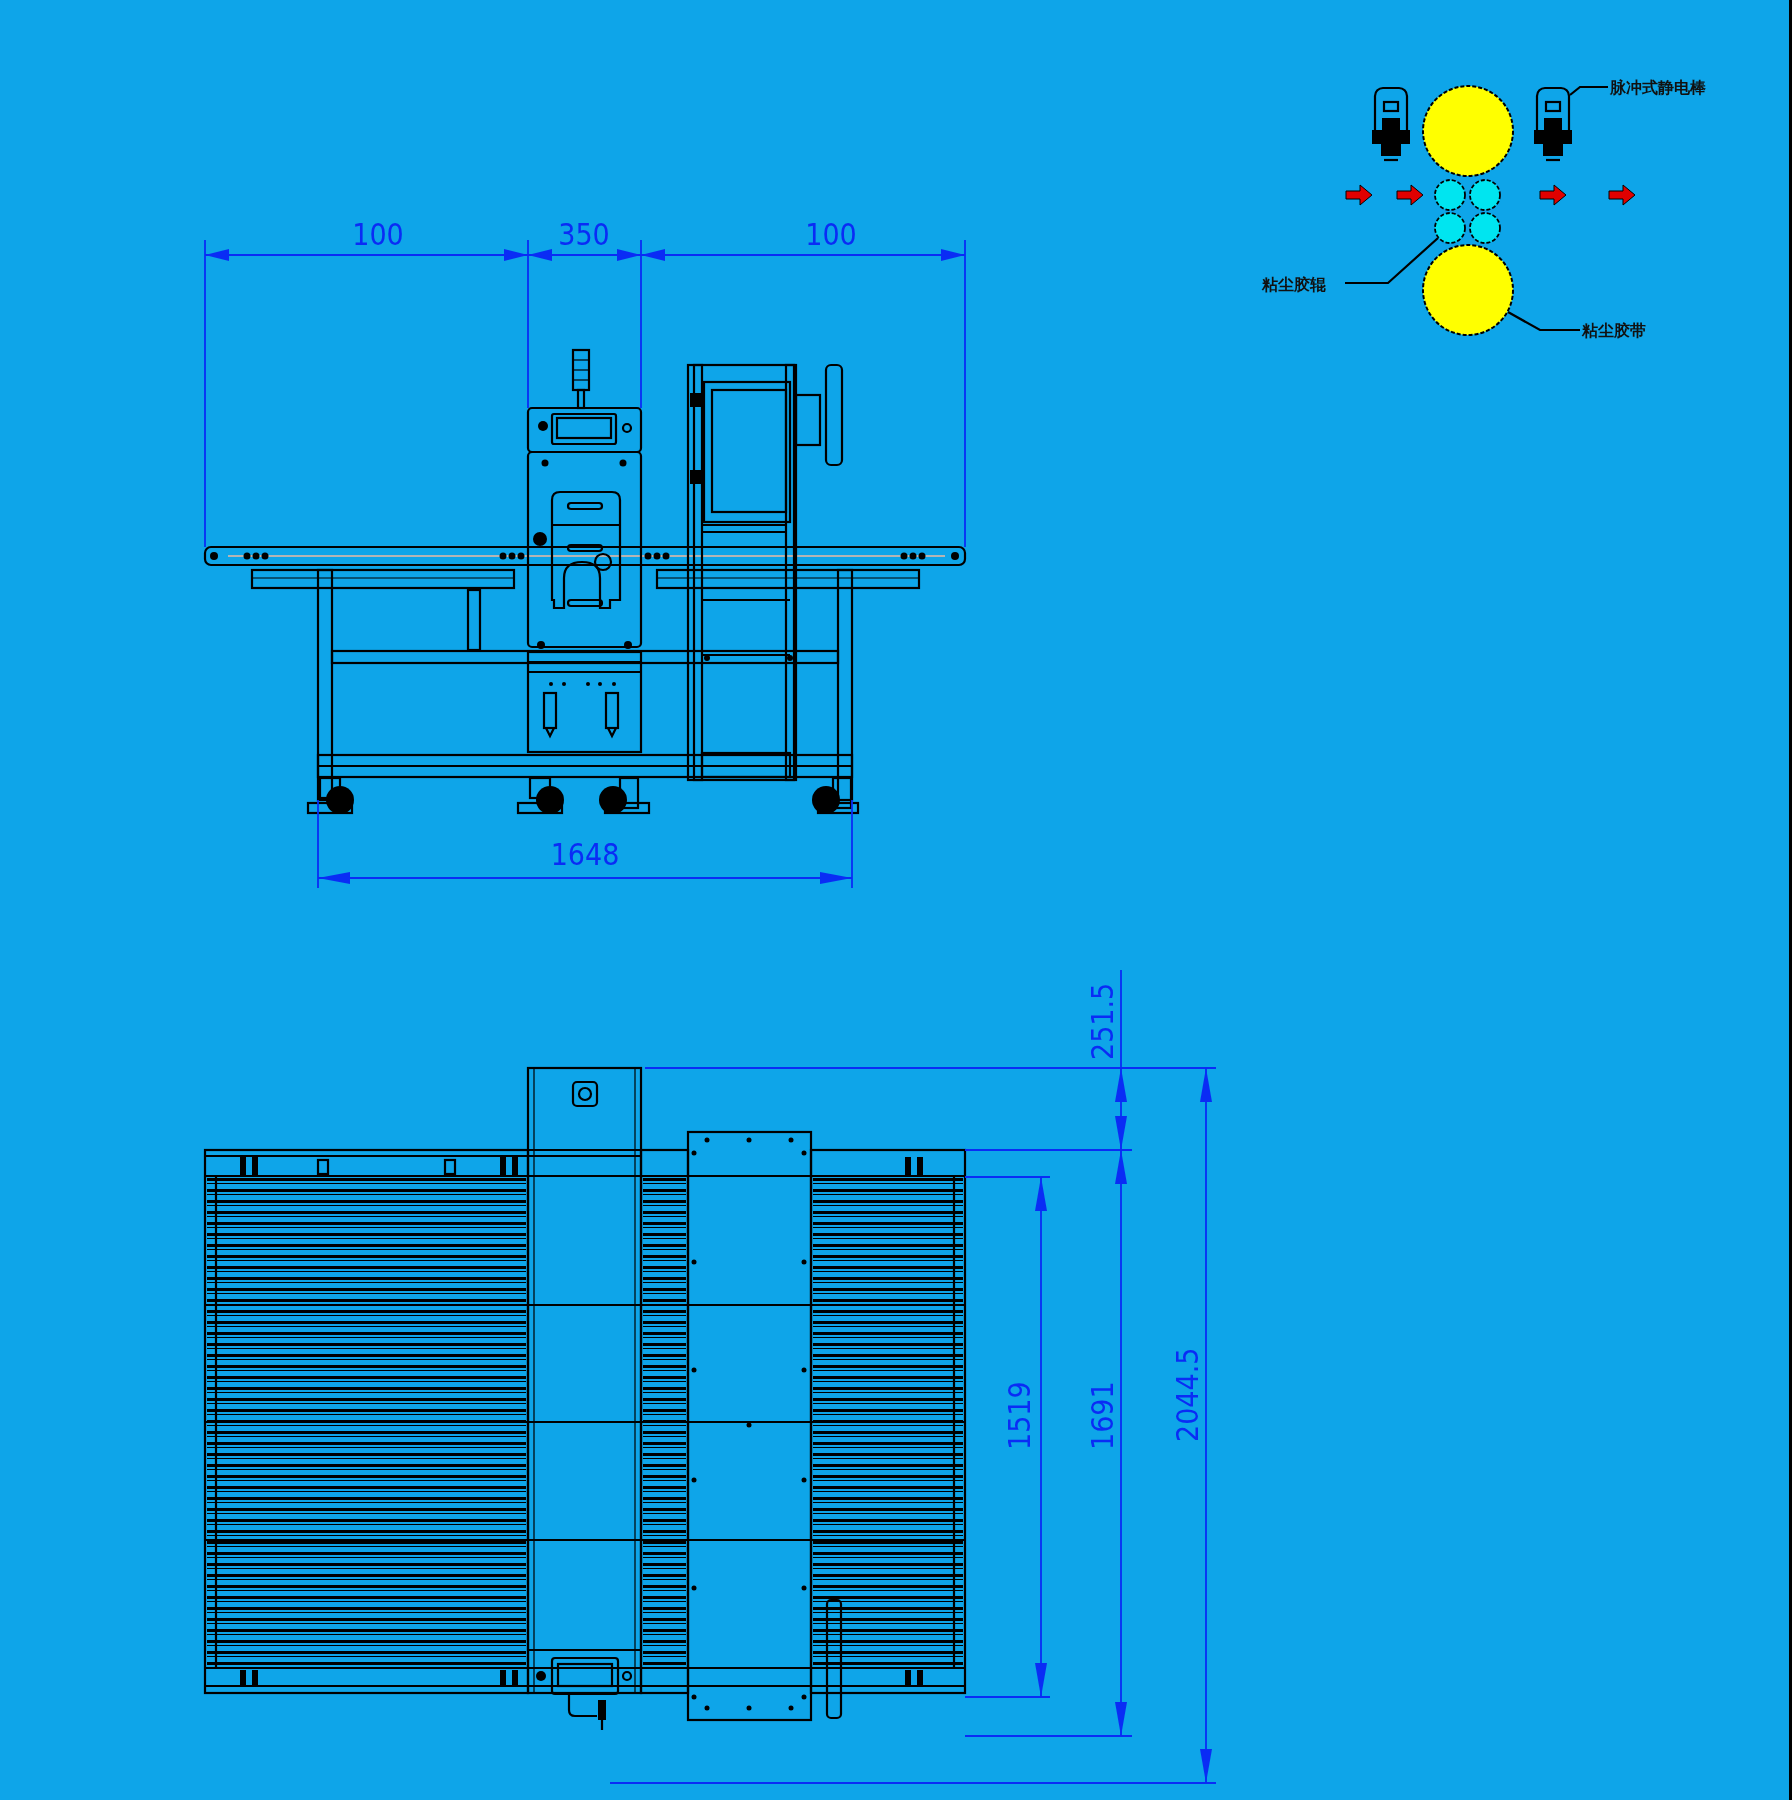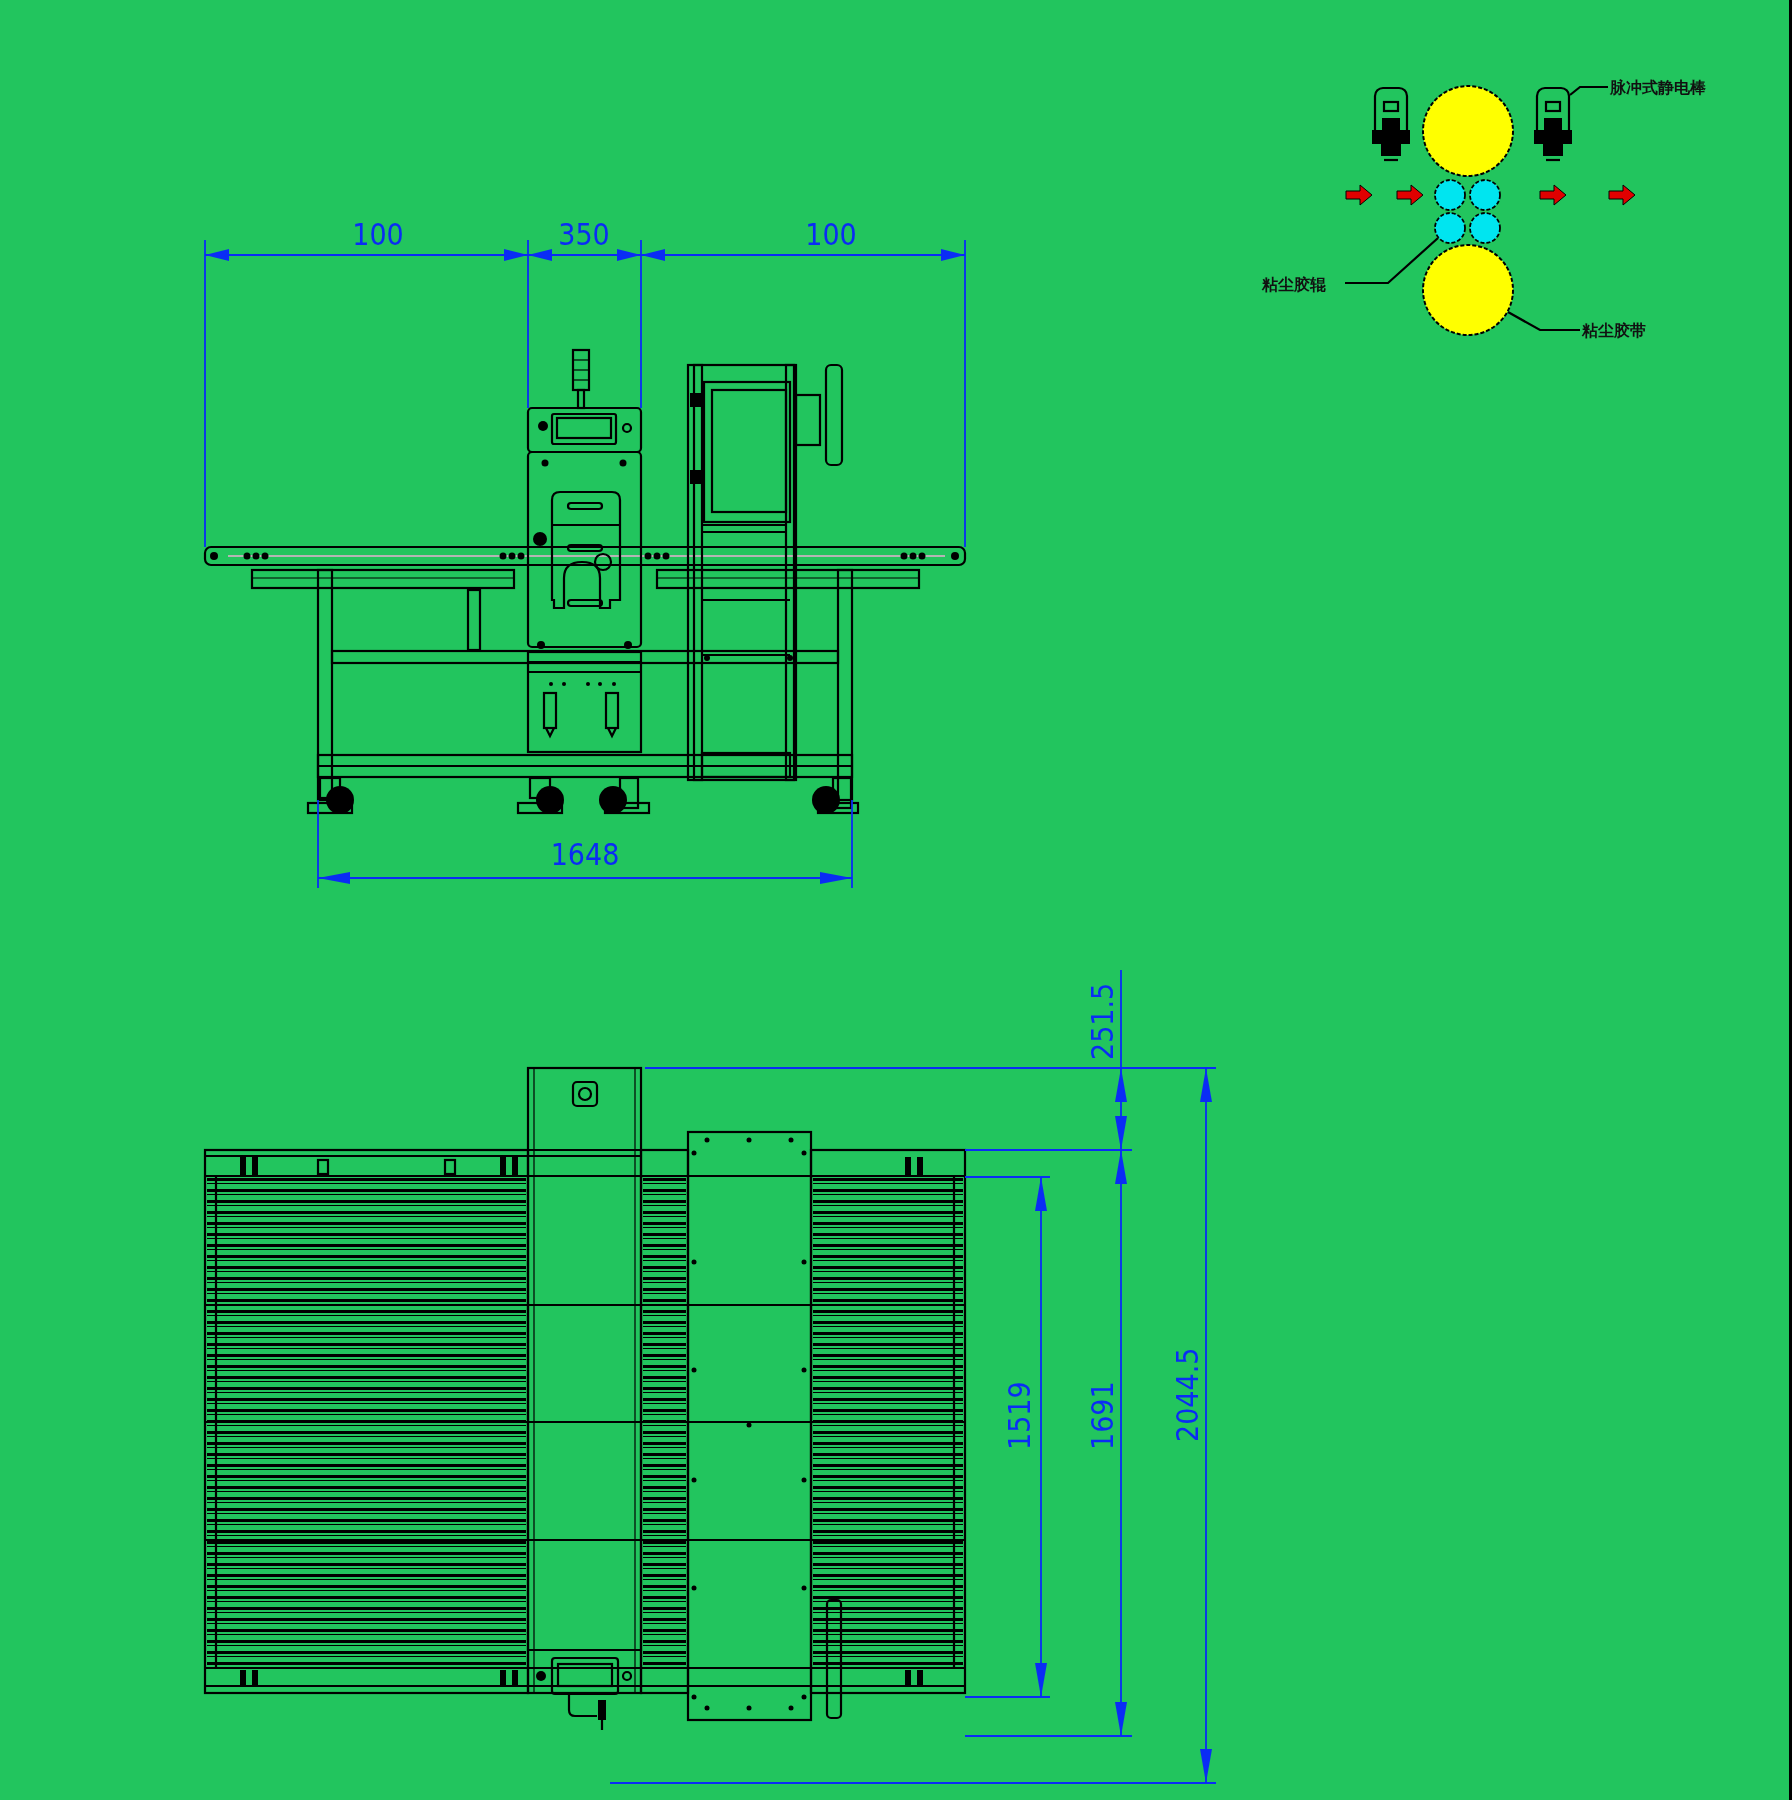--- a/index.html
+++ b/index.html
@@ -1,16 +1,16 @@
 <!DOCTYPE html>
 <html><head>
 <meta charset="utf-8">
 <style>
   html,body{margin:0;padding:0;background:#fff;}
-  #canvas{position:relative;width:1792px;height:1800px;background:#22c55e;overflow:hidden;text-align:right;}
+  #canvas{position:relative;width:1792px;height:1800px;background:#0ea5e9;overflow:hidden;text-align:right;}
   svg{position:absolute;left:0;top:0;}
   .dimtxt{font-family:"DejaVu Sans Condensed","DejaVu Sans",sans-serif;font-size:30px;fill:#0a2cf5;}
   .lbl{font-family:"DejaVu Sans",sans-serif;font-size:16px;font-weight:bold;fill:#111;}
   .k{stroke:#000;fill:none;stroke-width:2.2;}
   .kf{fill:#000;}
   .thin{stroke:#000;fill:none;stroke-width:1.2;}
   .blue{stroke:#0a2cf5;stroke-width:1.8;fill:none;}
   .bluef{fill:#0a2cf5;}
   .grey{stroke:#b5b5b5;stroke-width:2;fill:none;}
   .rborder{position:absolute;right:0;top:0;width:3px;height:1800px;background:#000;}

